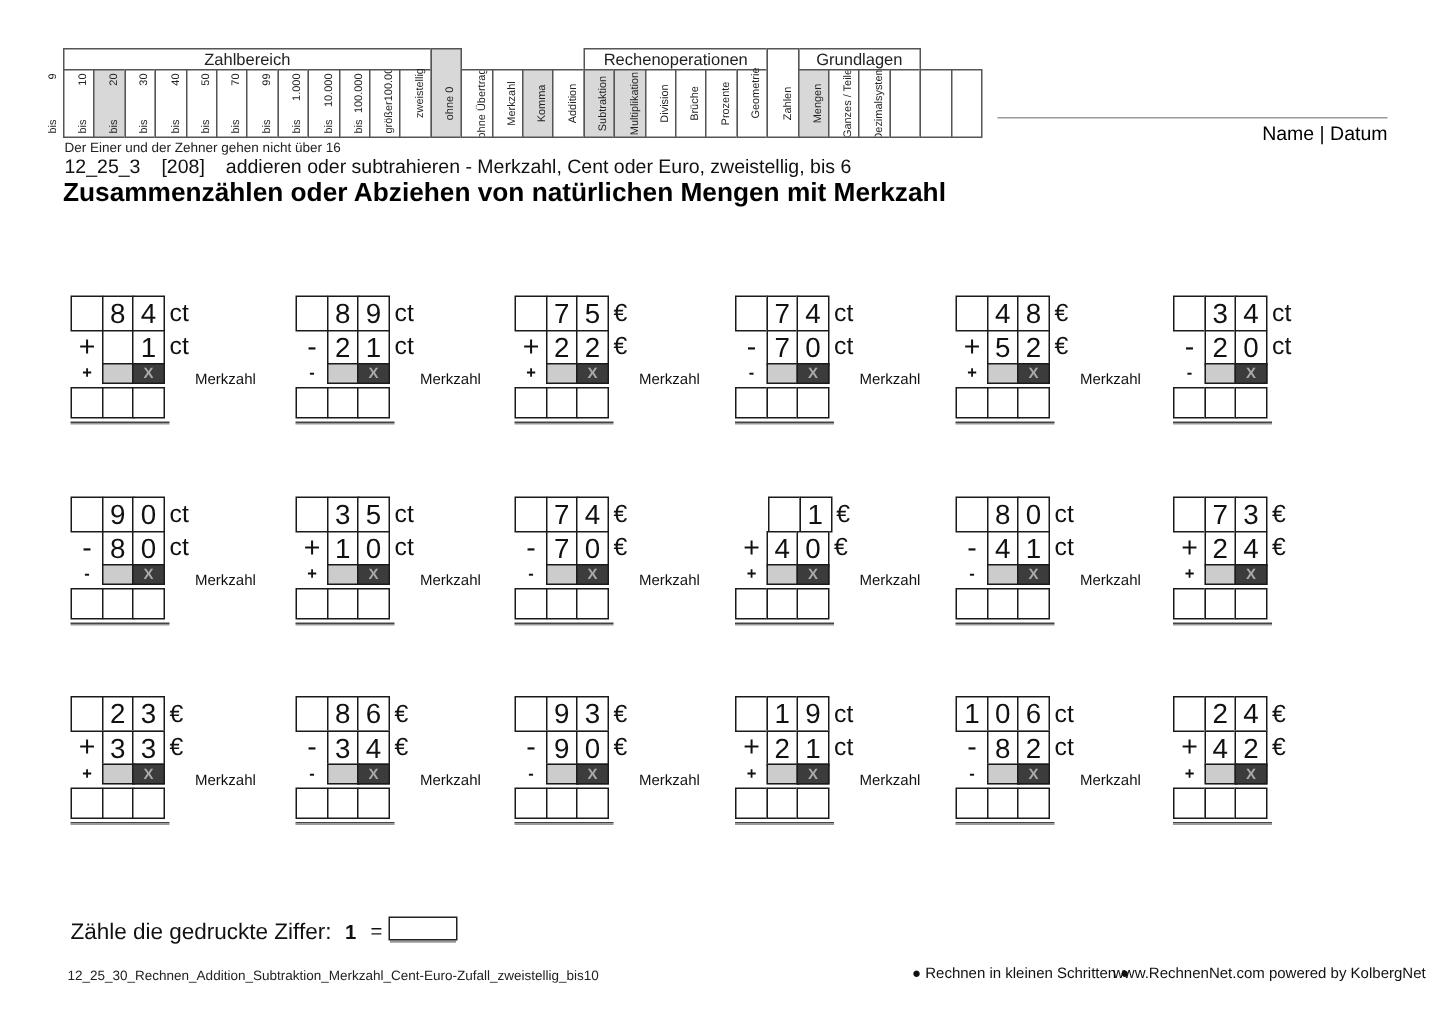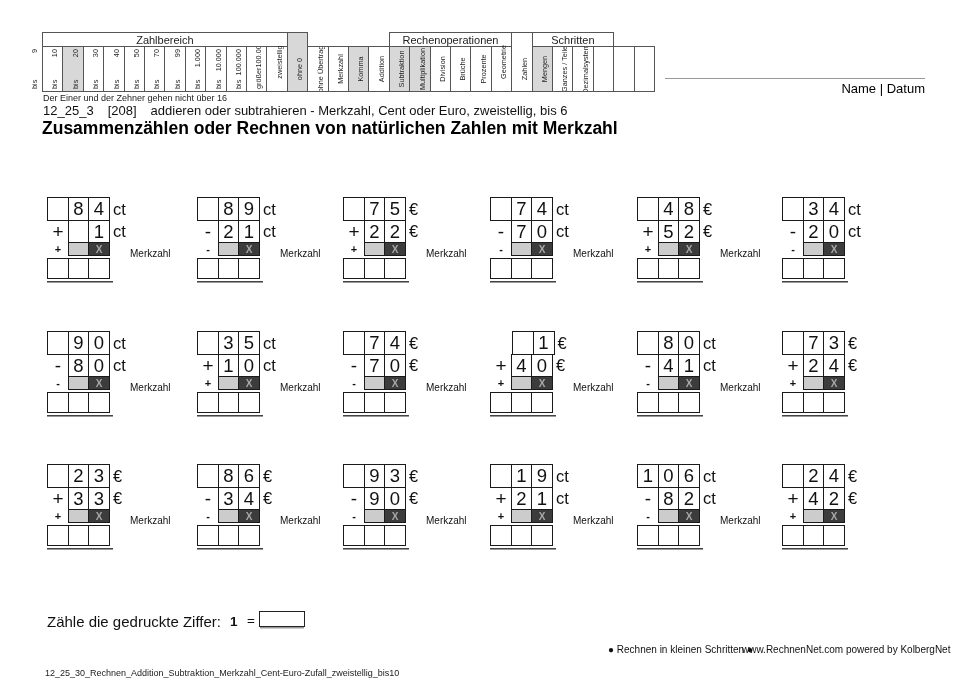--- a/index.html
+++ b/index.html
@@ -57,38 +57,38 @@
   .merklabel{position:absolute;left:83px;top:51px;font-size:10px;color:#111;}
 
   
   .count-line{position:absolute;left:47px;top:611px;height:20px;font-size:15px;}
   .count-text{position:absolute;left:0;top:2px;white-space:nowrap;}
   .count-digit{position:absolute;left:183px;top:3px;font-weight:bold;font-size:13.5px;}
   .count-eq{position:absolute;left:200px;top:2px;font-size:13.5px;}
   .count-box{position:absolute;left:212px;top:0;width:46px;height:16px;background:#fff;
              border:1.5px solid #222;box-sizing:border-box;box-shadow:0 2.5px 0 -1px #999;}
 
-  .footer-file{position:absolute;left:45px;top:668px;font-size:9px;color:#222;}
+  .footer-file{position:absolute;left:45px;top:645px;font-size:9px;color:#222;}
   .footer-slogan{position:absolute;left:608px;top:644px;font-size:10px;color:#111;}
   .footer-url{position:absolute;left:742px;top:644px;font-size:10px;color:#111;text-align:center;}
 
   .logo{position:absolute;left:845px;top:570px;width:110px;text-align:center;}
   .logo svg{display:block;margin:0 auto;}
   .logo-name{font-size:14.5px;font-weight:bold;letter-spacing:-0.5px;color:#000;margin-top:-2px;}
   .logo-copy{font-size:6.8px;font-weight:bold;color:#222;}
 </style>
 </head>
 <body>
 
 <div class="page">
 
   <div class="header-table">
       <div class="hgroup" style="left: 0px; width: 245.8px;">Zahlbereich</div>
       <div class="hgroup" style="left: 346.8px; width: 123.4px;">Rechenoperationen</div>
-      <div class="hgroup" style="left: 489.6px; width: 82.6px;">Schritten</div>
+      <div class="hgroup" style="left: 489.6px; width: 82.6px;">Grundlagen</div>
       <div class="hcol" style="left: 0px; width: 21.4px;">
         <div class="rot split" style="width: 44px;">
           <span>bis</span>
           <span>9</span>
         </div>
       </div>
       <div class="hcol shaded" style="left: 20.4px; width: 21.4px;">
         <div class="rot split" style="width: 44px;">
           <span>bis</span>
           <span>10</span>
@@ -240,21 +240,21 @@
 
   <div class="name-line"></div>
   <div class="name-label">Name | Datum</div>
 
   <div class="table-note">Der Einer und der Zehner gehen nicht über 16</div>
 
   <div class="meta-line">
     <span>12_25_3</span><span>[208]</span><span>addieren oder subtrahieren - Merkzahl, Cent oder Euro, zweistellig, bis 6</span>
   </div>
 
-  <div class="sheet-title">Zusammenzählen oder Rechnen von natürlichen Zahlen mit Merkzahl</div>
+  <div class="sheet-title">Zusammenzählen oder Abziehen von natürlichen Mengen mit Merkzahl</div>
 
   <div id="problems">
       <div class="problem" style="left: 47px; top: 197px;">
         <div class="prow top">
           <div class="cell"></div>
           <div class="cell">8</div>
           <div class="cell">4</div>
           <span class="unit">ct</span>
         </div>
         <div class="prow second">

